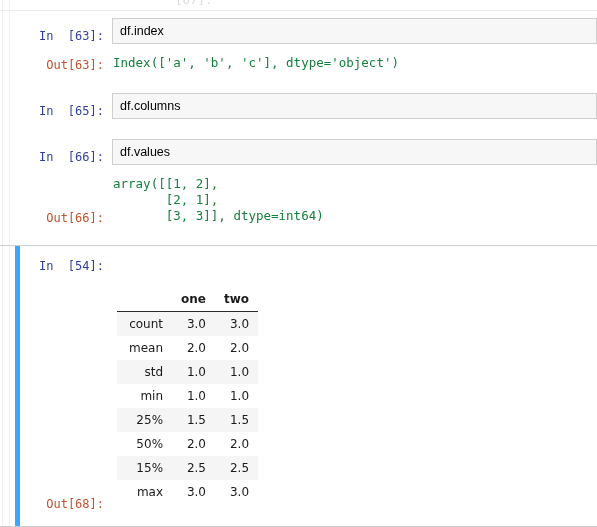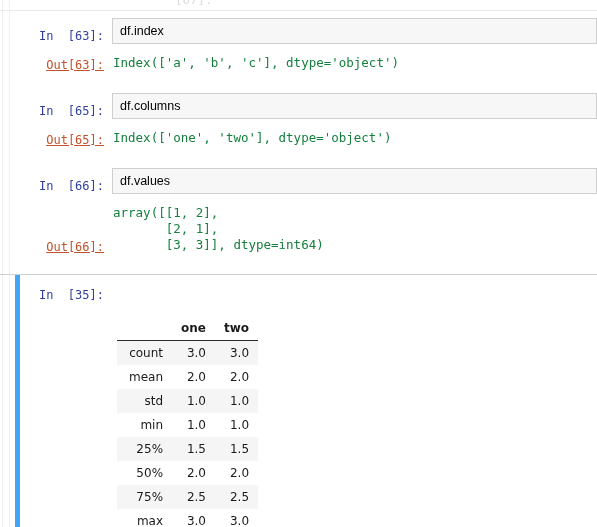--- a/index.html
+++ b/index.html
@@ -71,21 +71,21 @@
     width: 112px;
     text-align: right;
     padding-right: 8px;
     font-family: "DejaVu Sans Mono", monospace;
     font-size: 12px;
     line-height: 16px;
     white-space: pre;
     letter-spacing: 0px;
   }
   .prompt.in  { color: #303f9f; }
-  .prompt.out { color: #c0522d; text-decoration: underline; }
+  .prompt.out { color: #c0522d; }
 
   .body-area {
     flex: 1 1 auto;
     min-width: 0;
   }
 
   
   .input-box {
     background: #f7f7f7;
     border: 1px solid #cfcfcf;
@@ -214,26 +214,20 @@
       </div>
     </div>
 
     <div class="cell" style="margin-top:20px;">
       <div class="row">
         <div class="prompt in">In  [65]:</div>
         <div class="body-area">
           <div class="input-box">df.columns</div>
         </div>
       </div>
-      <div class="row" style="margin-top:9px;">
-        <div class="prompt out">Out[65]:</div>
-        <div class="body-area">
-          <div class="text-output">Index(['one', 'two'], dtype='object')</div>
-        </div>
-      </div>
     </div>
 
     <div class="cell" style="margin-top:20px;">
       <div class="row">
         <div class="prompt in">In  [66]:</div>
         <div class="body-area">
           <div class="input-box">df.values</div>
         </div>
       </div>
       <div class="row" style="margin-top:9px;">
@@ -243,21 +237,21 @@
        [2, 1],
        [3, 3]], dtype=int64)</div>
         </div>
       </div>
     </div>
 
     <div class="cell selected" style="margin-top:19px; padding-top:12px; padding-bottom:14px;">
       <div class="sel-bar"></div>
 
       <div class="row">
-        <div class="prompt in">In  [35]:</div>
+        <div class="prompt in">In  [54]:</div>
       </div>
 
       <div class="row" style="margin-top:9px;">
         <div class="prompt out">Out[68]:</div>
         <div class="body-area">
           <div class="df-wrap">
             <table class="dataframe">
               <thead>
                 <tr>
                   <th class="corner"></th>
@@ -290,21 +284,21 @@
                     <th>25%</th>
                     <td>1.5</td>
                     <td>1.5</td>
                   </tr>
                   <tr>
                     <th>50%</th>
                     <td>2.0</td>
                     <td>2.0</td>
                   </tr>
                   <tr>
-                    <th>75%</th>
+                    <th>15%</th>
                     <td>2.5</td>
                     <td>2.5</td>
                   </tr>
                   <tr>
                     <th>max</th>
                     <td>3.0</td>
                     <td>3.0</td>
                   </tr>
                 </tbody>
             </table>

